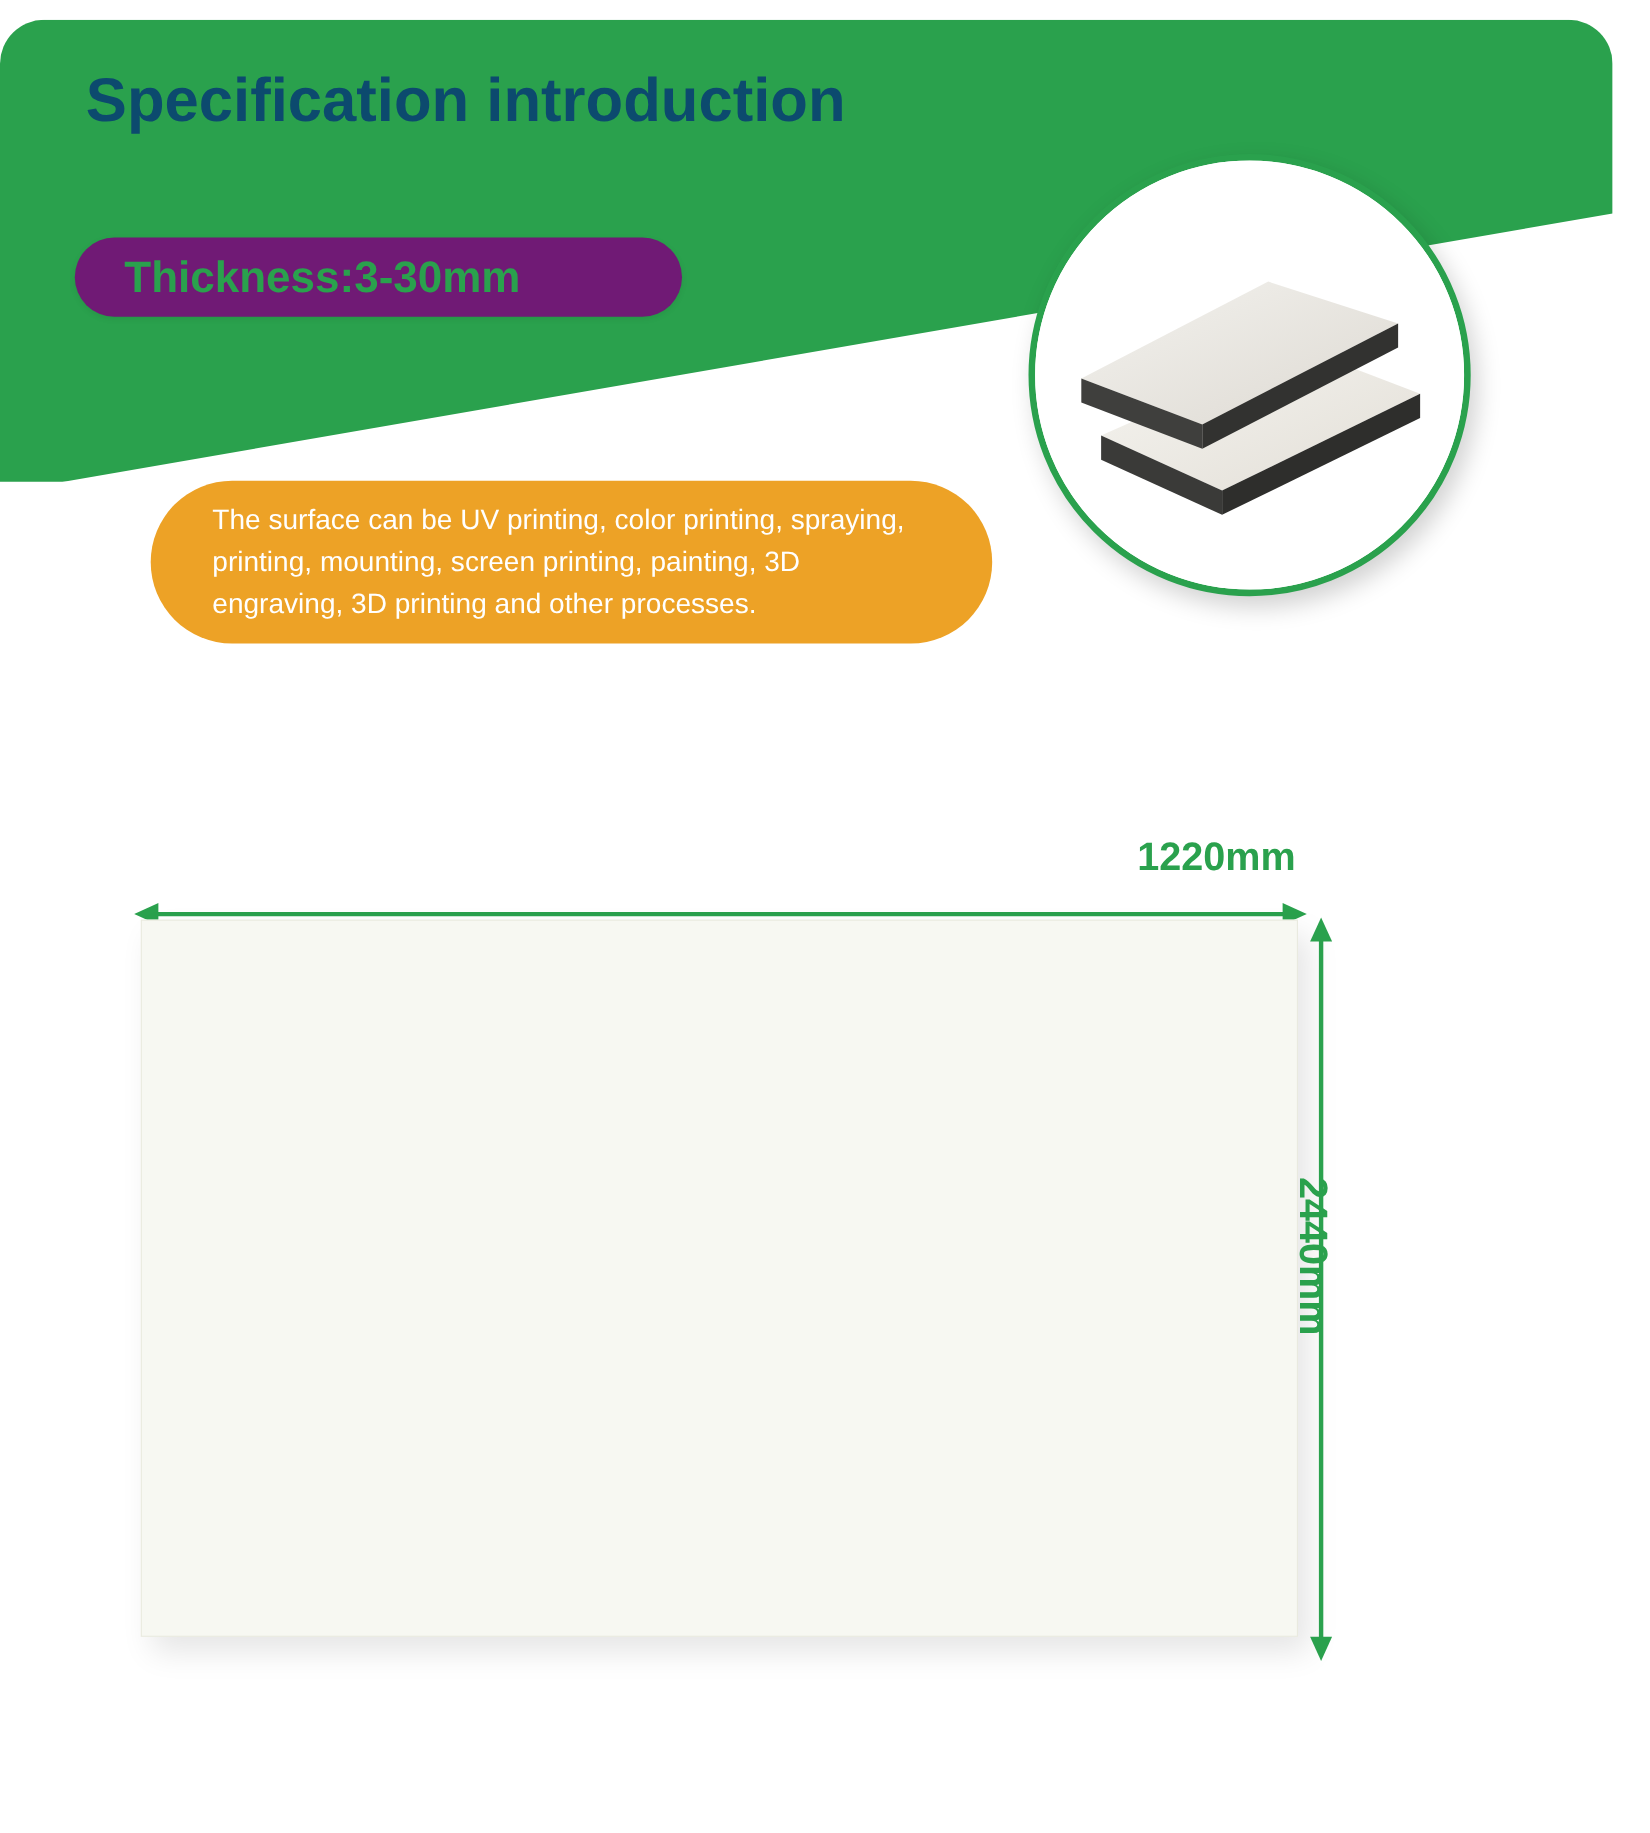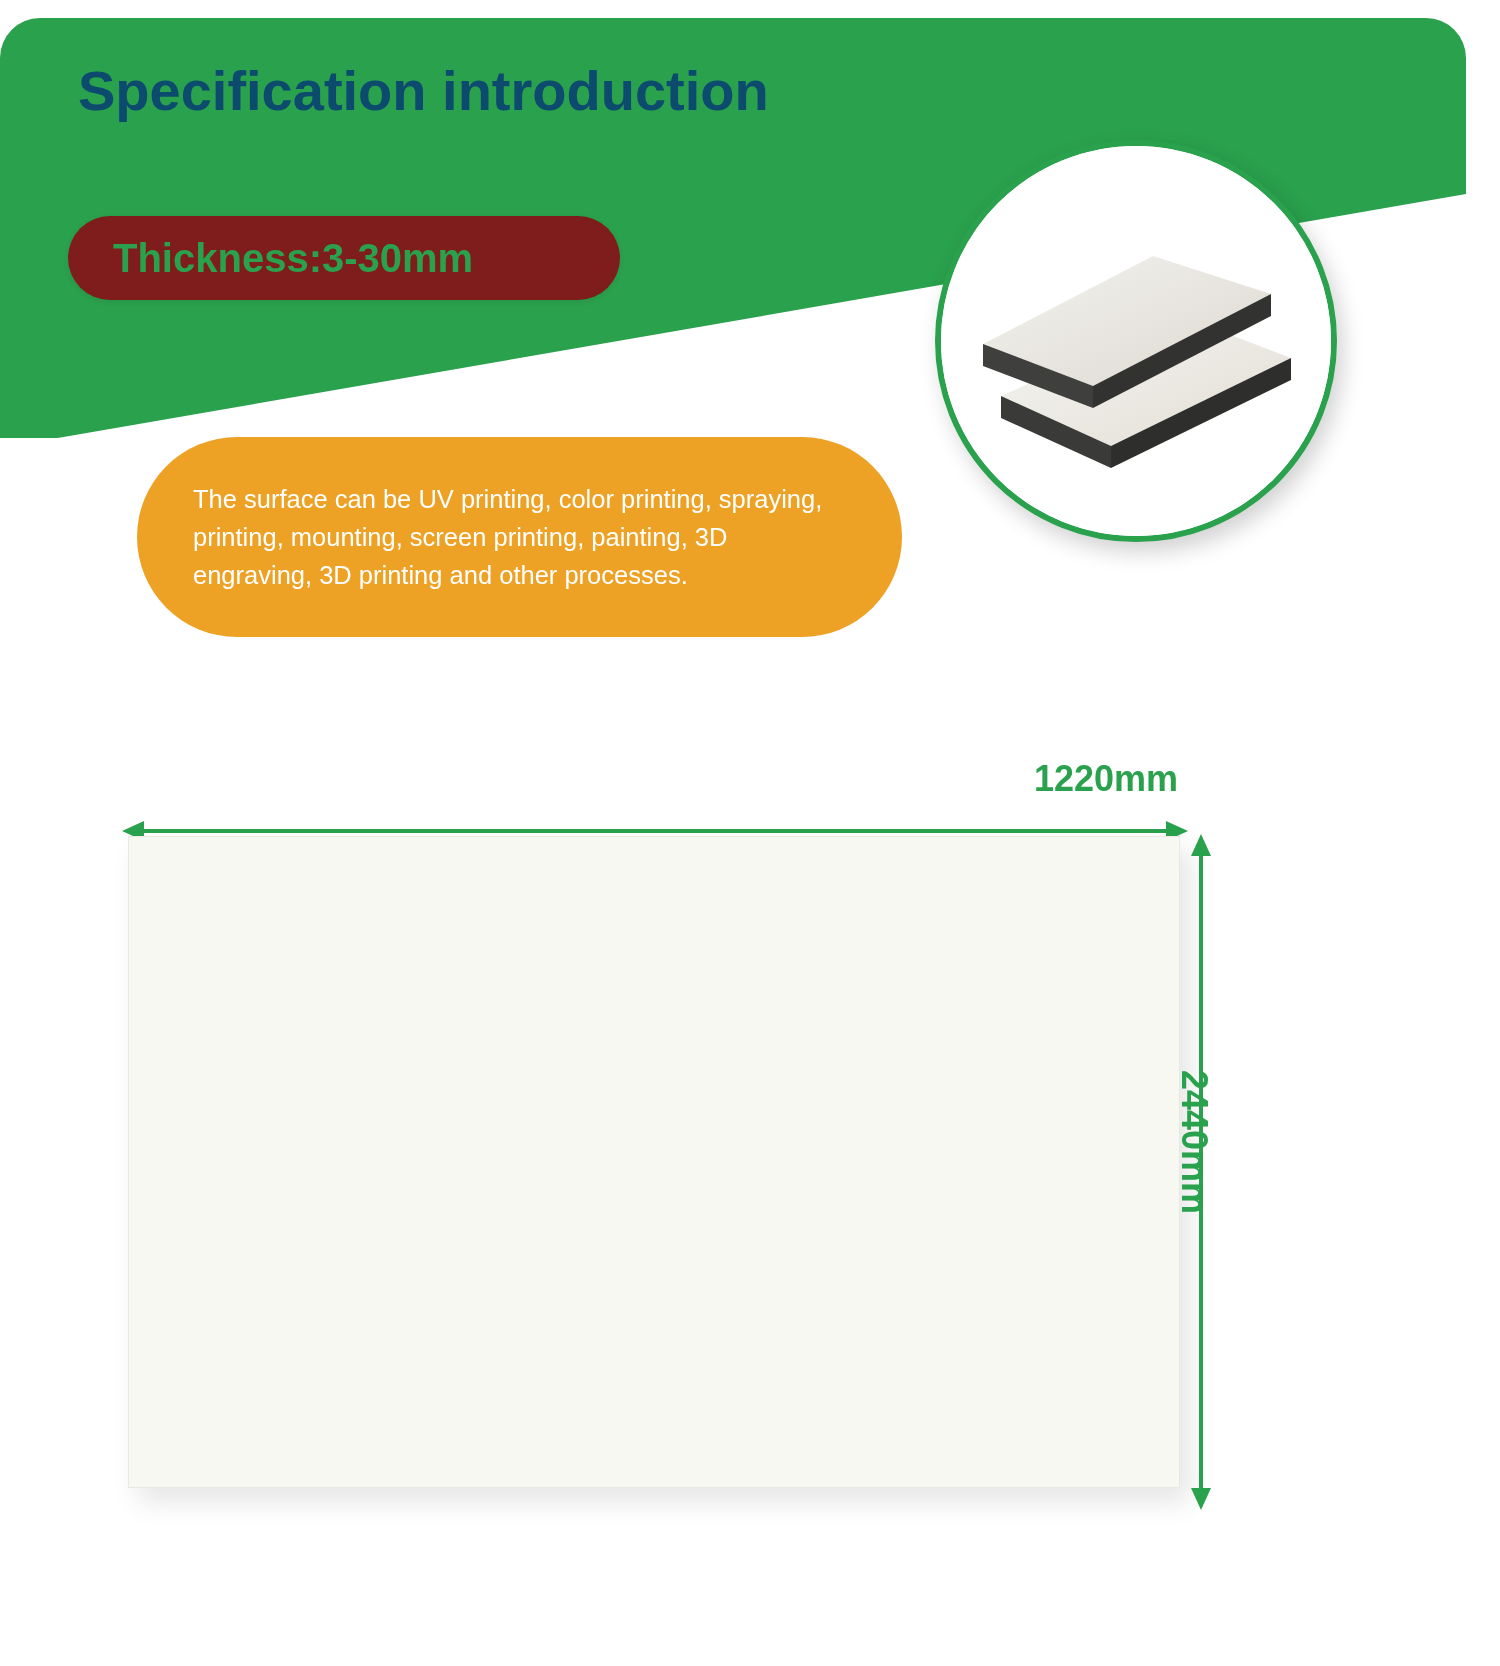--- a/index.html
+++ b/index.html
@@ -39,22 +39,22 @@
     font-weight: bold;
     color: #0c4a6e;
     letter-spacing: 0px;
     white-space: nowrap;
   }
   .thickness-pill {
     position: absolute;
     left: 68px;
     top: 198px;
     width: 552px;
-    height: 84px;
-    background: #7f1d1d;
+    height: 72px;
+    background: #701a75;
     border-radius: 50px;
     box-shadow: 0 2px 6px rgba(0,0,0,0.08);
     display: flex;
     align-items: center;
   }
   .thickness-pill .label {
     margin-left: 45px;
     font-size: 40px;
     font-weight: bold;
     color: #2aa14d;
@@ -79,21 +79,21 @@
     inset: 0;
     background: #ffffff;
   }
 
   
   .desc-box {
     position: absolute;
     left: 137px;
     top: 437px;
     width: 765px;
-    height: 200px;
+    height: 148px;
     background: #eda226;
     border-radius: 100px;
     box-sizing: border-box;
     display: flex;
     align-items: center;
   }
   .desc-box .text {
     padding: 0 56px;
     font-size: 25.5px;
     line-height: 38px;

